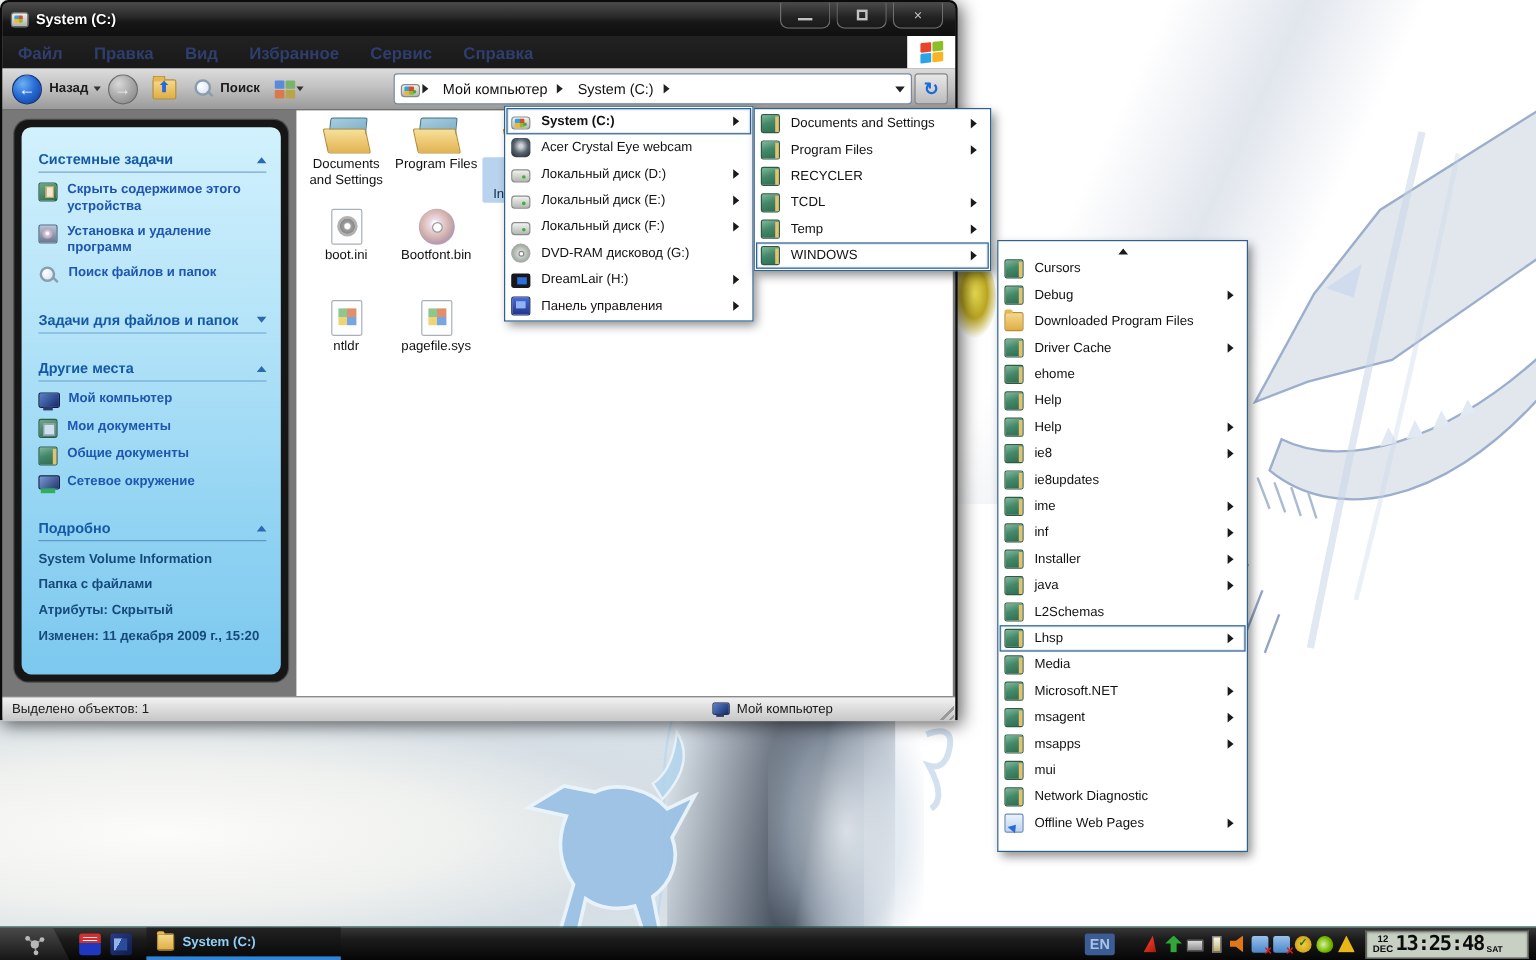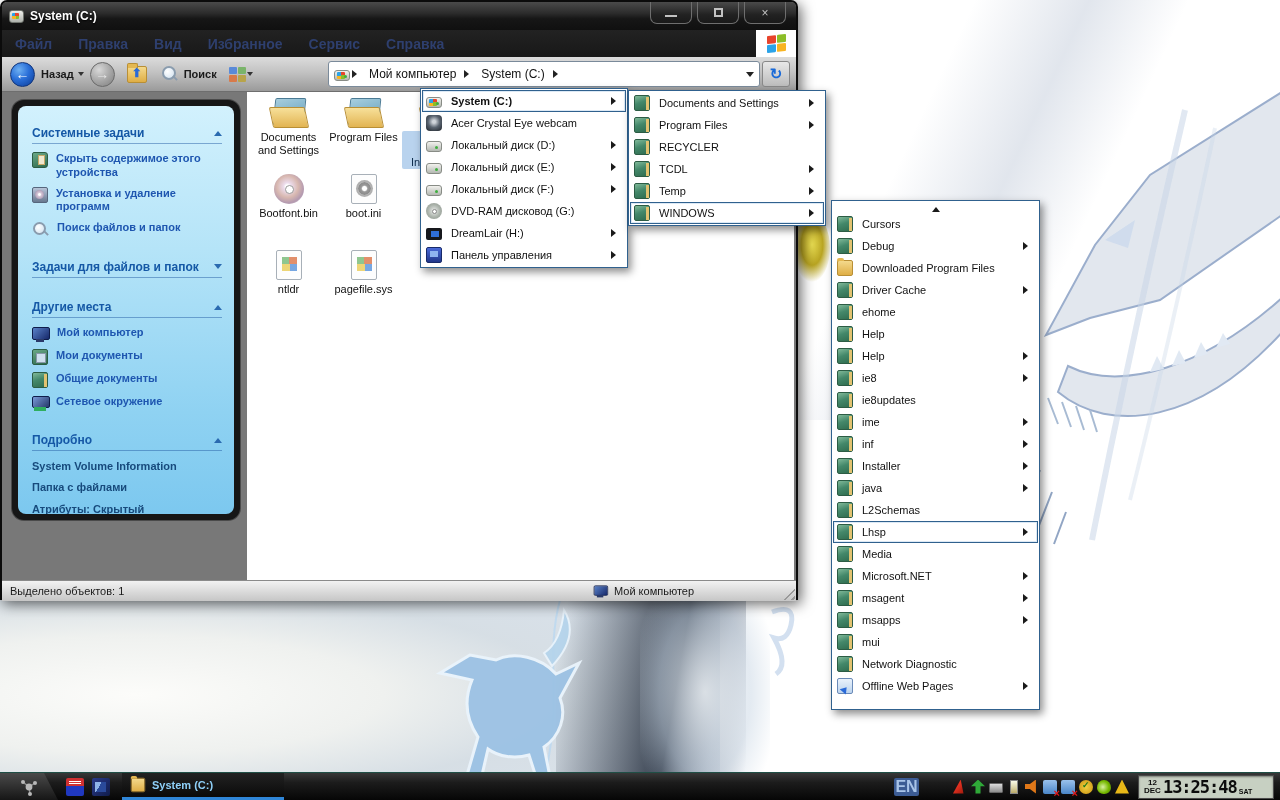--- a/index.html
+++ b/index.html
@@ -74,21 +74,21 @@
   .crumb { font-size:12px; color:#111; padding:0 6px; white-space:nowrap; }
   .crumb-sep { width:0; height:0; border:4px solid transparent; border-left:5px solid #222; margin:0 2px; }
   .addr-caret { margin-left:auto; width:0; height:0; border:4px solid transparent; border-top:5px solid #222; margin-top:4px; }
   .refreshbtn { position:absolute; right:6px; top:4px; width:28px; height:26px; border:1px solid #888;
       border-radius:3px; background:linear-gradient(#e8e8e8,#bcbcbc); display:flex; align-items:center; justify-content:center;
       color:#1a6ad8; font-size:15px; font-weight:bold; }
 
   .winbody { position:relative; height:488px; background:#787878; display:flex; }
 
   
-  .sidebar-frame { position:absolute; left:10px; top:8px; width:228px; height:420px;
+  .sidebar-frame { position:absolute; left:10px; top:8px; width:228px; height:468px;
       background:#161616; border-radius:12px; padding:6px; box-shadow:0 0 0 1px #4a4a4a; }
   .sidebar { width:100%; height:100%; border-radius:8px; overflow:hidden; padding:20px 12px 0 14px;
       background: linear-gradient(180deg,#d2f1fd 0%, #b5e4f8 35%, #8fd2f2 75%, #7cc8ef 100%); }
   .sb-section { margin-bottom:22px; }
   .sb-head { display:flex; align-items:center; border-bottom:1px solid rgba(40,95,165,.5); padding-bottom:3px; margin-bottom:8px; }
   .sb-title { color:#1558a6; font-size:12px; font-weight:bold; }
   .sb-arrow { margin-left:auto; width:0; height:0; border:4px solid transparent; }
   .sb-arrow.up { border-bottom:5px solid #2a6ab0; margin-bottom:3px; }
   .sb-arrow.down { border-top:5px solid #2a6ab0; margin-top:3px; }
   .sb-link { display:flex; align-items:flex-start; margin:7px 0; }
@@ -182,21 +182,21 @@
   .ql-floppy { background: linear-gradient(#d03030 0 45%, #2038c0 45%); border-radius:2px; }
   .ql-floppy::after { content:""; position:absolute; left:3px; top:3px; right:3px; height:4px; background:repeating-linear-gradient(#fff 0 1px, #d03030 1px 2px); }
   .ql-photo { background: linear-gradient(135deg,#2a3a8a,#101c4a); border-radius:2px; }
   .ql-photo::after { content:""; position:absolute; left:3px; top:4px; width:11px; height:10px; background:linear-gradient(120deg,#8fb4e8 40%,#2a4a9a 40%); }
   .taskbtn { width:162px; margin-left:2px; display:flex; align-items:center; gap:6px; padding:0 8px;
       background: linear-gradient(#222,#0a0a0a); border-bottom:3px solid #2f86d8; }
   .taskbtn .ic { transform:scale(.9); }
   .taskbtn-label { color:#8fd0f8; font-size:11px; font-weight:bold; }
   .tb-right { margin-left:auto; display:flex; align-items:center; gap:4px; padding-right:4px; }
   .lang-badge { width:25px; height:18px; background:#3c5c94; border-radius:2px; color:#a9c4e8;
-      font-size:16px; font-weight:bold; display:flex; align-items:center; justify-content:center; margin-right:30px; }
+      font-size:12px; font-weight:bold; display:flex; align-items:center; justify-content:center; margin-right:20px; }
   .tray { display:flex; align-items:center; gap:4px; margin-right:5px; }
   .tray-ic { width:14px; height:14px; position:relative; display:inline-block; }
   .t-signal { background:linear-gradient(135deg,#e03020 40%,#8a1408); clip-path:polygon(0 100%, 55% 0, 75% 100%); }
   .t-usbej { background:#2fa838; clip-path:polygon(50% 0,100% 48%,68% 48%,68% 100%,32% 100%,32% 48%,0 48%); }
   .t-disp { height:10px; margin-top:2px; background:linear-gradient(#dcdcdc,#8e8e8e); border:1px solid #666; border-radius:1px; }
   .t-batt { width:8px; margin:0 3px; background:linear-gradient(#fafae8,#d8cfa0 60%,#b8a868); border:1px solid #888; }
   .t-vol { background:#e07818; clip-path:polygon(0 32%,35% 32%,78% 0,78% 100%,35% 68%,0 68%); }
   .t-net { background:linear-gradient(#9ac2ec,#4a86c8); border-radius:2px; }
   .t-x::after { content:"×"; position:absolute; right:-3px; bottom:-5px; color:#e01818; font-size:11px; font-weight:bold; }
   .t-shield { background:radial-gradient(circle,#f0d040,#c89010); border-radius:50%; }
@@ -383,26 +383,26 @@
         </div>
         <div class="file-cell">
           <span class="bf"></span>
           <div class="file-label">Program Files</div>
         </div>
         <div class="file-cell sel">
           <span class="bf"></span>
           <div class="file-label">System Volume Information</div>
         </div>
         <div class="file-cell">
+          <span class="i-page32 gear"></span>
+          <div class="file-label">boot.ini</div>
+        </div>
+        <div class="file-cell">
           <span class="ic i-cd"></span>
           <div class="file-label">Bootfont.bin</div>
-        </div>
-        <div class="file-cell">
-          <span class="i-page32 gear"></span>
-          <div class="file-label">boot.ini</div>
         </div>
         <div class="file-cell">
           <span class="i-page32 sys"></span>
           <div class="file-label">CON</div>
         </div>
         <div class="file-cell">
           <span class="i-page32 sys"></span>
           <div class="file-label">ntldr</div>
         </div>
         <div class="file-cell">

